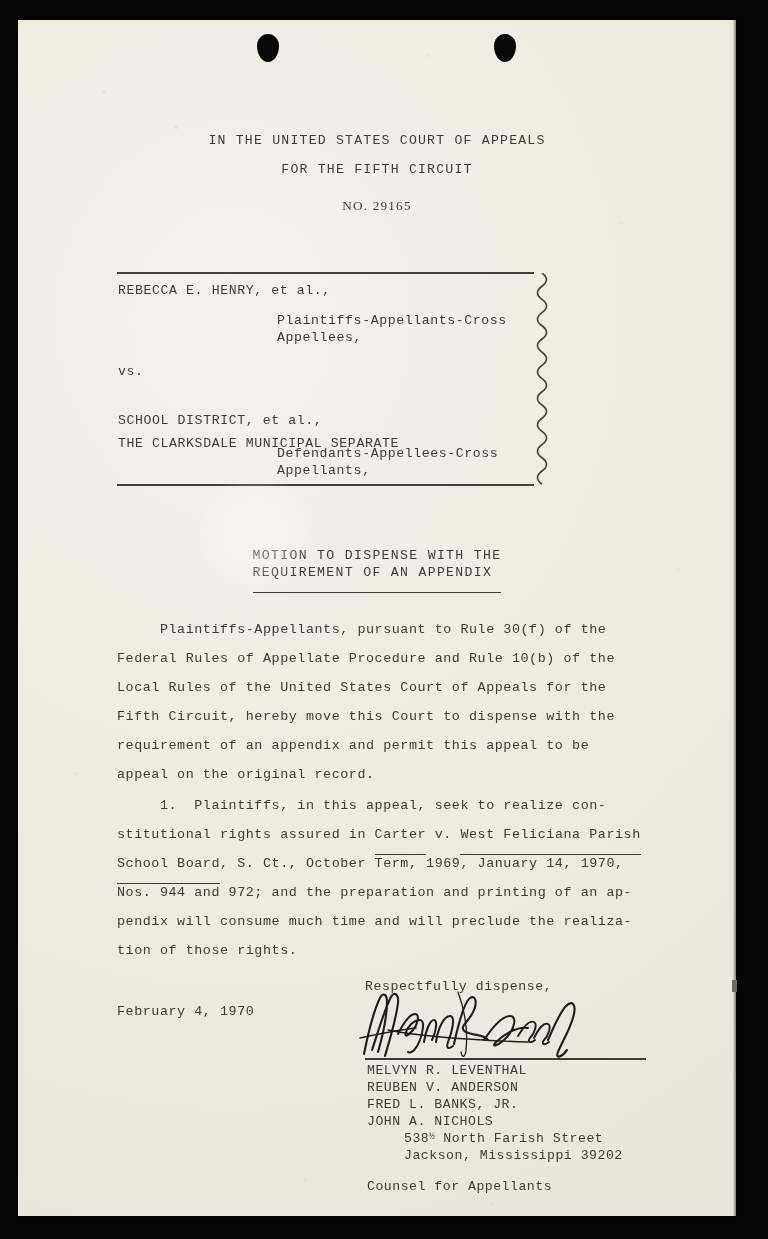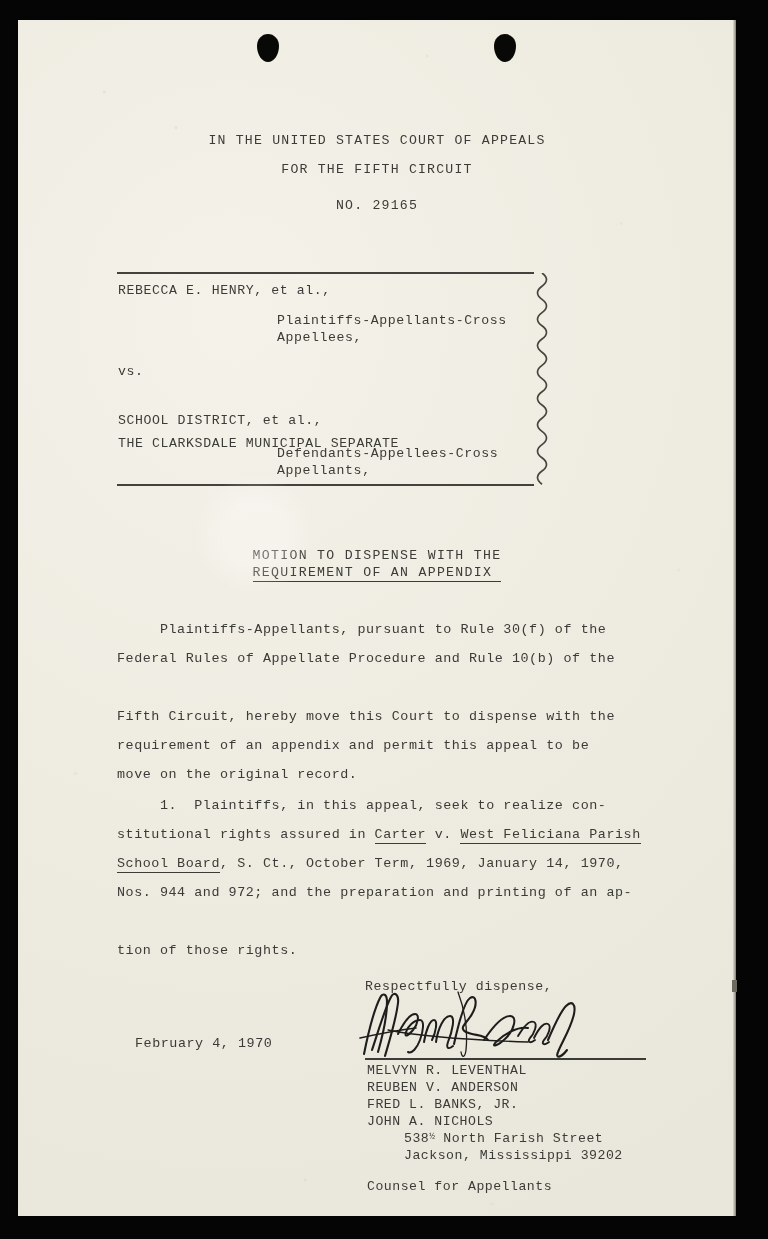--- a/index.html
+++ b/index.html
@@ -111,21 +111,21 @@
     position: absolute;
     left: 513px;
     top: 253px;
     width: 22px;
     height: 212px;
   }
 
   
   .u {
     border-bottom: 1.5px solid #3b3b37;
-    padding-bottom: 1px;
+    padding-bottom: 12px;
   }
 
   
   .body-line {
     position: absolute;
     left: 99px;
     color: #3b3b37;
     font-size: 13.4px;
     letter-spacing: 0.55px;
     white-space: pre;
@@ -175,21 +175,21 @@
 <div id="paper">
 
   <div id="paper-right-edge"></div>
   <div id="paper-edge-nick"></div>
 
   <div class="punch-hole" style="left:239px; top:14px;"></div>
   <div class="punch-hole" style="left:476px; top:14px;"></div>
 
   <div class="center-line" style="top:113px;">IN THE UNITED STATES COURT OF APPEALS</div>
   <div class="center-line" style="top:142px;">FOR THE FIFTH CIRCUIT</div>
-  <div class="center-line" style="top:178px;">NO. 29165</div>
+  <div class="center-line" style="top:178px;font-family:Liberation Serif, serif;">NO. 29165</div>
 
   <div id="caption-block">
 
     <div class="caption-rule" style="left:99px; top:252px; width:417px;"></div>
     <div class="caption-rule" style="left:99px; top:464px; width:417px;"></div>
 
     <svg id="caption-wave" viewBox="0 0 22 212" preserveAspectRatio="none">
       <path d="M 11 0
                q 9 6.6 0 13.2 q -9 6.6 0 13.2
                q 9 6.6 0 13.2 q -9 6.6 0 13.2
@@ -213,34 +213,36 @@
 
     <div class="doc-text" style="left:259px; top:427px;">Defendants-Appellees-Cross</div>
     <div class="doc-text" style="left:259px; top:444px;">Appellants,</div>
   </div>
 
   <div class="center-line" style="top:528px; letter-spacing:1.3px;">MOTION TO DISPENSE WITH THE</div>
   <div class="center-line" style="top:545px; letter-spacing:1.3px;"><span class="u">REQUIREMENT OF AN APPENDIX </span></div>
 
   <div class="body-line" style="top:602px;">     Plaintiffs-Appellants, pursuant to Rule 30(f) of the</div>
   <div class="body-line" style="top:631px;">Federal Rules of Appellate Procedure and Rule 10(b) of the</div>
+  <div class="body-line" style="top:660px;">Local Rules of the United States Court of Appeals for the</div>
   <div class="body-line" style="top:718px;">requirement of an appendix and permit this appeal to be</div>
   <div class="body-line" style="top:689px;">Fifth Circuit, hereby move this Court to dispense with the</div>
-  <div class="body-line" style="top:747px;">move on the original record.</div>
+  <div class="body-line" style="top:747px;">appeal on the original record.</div>
 
   <div class="body-line" style="top:778px;">     1.  Plaintiffs, in this appeal, seek to realize con-</div>
 
   <div class="body-line" style="top:807px;"><span>stitutional rights assured in </span><span class="u">Carter</span><span> v. </span><span class="u">West Feliciana Parish</span></div>
 
   <div class="body-line" style="top:836px;"><span class="u">School Board</span><span>, S. Ct., October Term, 1969, January 14, 1970,</span></div>
 
   <div class="body-line" style="top:865px;">Nos. 944 and 972; and the preparation and printing of an ap-</div>
+  <div class="body-line" style="top:894px;">pendix will consume much time and will preclude the realiza-</div>
   <div class="body-line" style="top:923px;">tion of those rights.</div>
 
-  <div class="body-line" style="top:1016px;margin-left:18px;">February 4, 1970</div>
+  <div class="body-line" style="top:984px;">February 4, 1970</div>
   <div class="doc-text" style="left:347px; top:960px;">Respectfully dispense,</div>
 
   <svg id="signature-ink" viewBox="0 0 240 70">
     <g fill="none" stroke="#1d1d1b" stroke-linecap="round" stroke-linejoin="round">
       <path d="M6 64 C 10 44, 16 20, 22 8 C 25 2, 29 4, 29 12 C 29 26, 24 48, 20 62" stroke-width="2.1"></path>
       <path d="M14 60 C 20 42, 27 18, 33 7 C 36 1, 41 4, 40 13 C 38 30, 31 52, 27 66" stroke-width="2.1"></path>
       <path d="M2 48 C 20 44, 42 40, 58 38" stroke-width="1.6"></path>
       <path d="M40 44 C 46 32, 52 24, 57 24 C 62 24, 60 34, 55 40 C 50 46, 46 48, 48 42
                C 50 36, 56 30, 62 30 C 67 30, 65 42, 62 50 C 59 58, 54 64, 50 62" stroke-width="2.0"></path>
       <path d="M66 52 C 68 40, 72 30, 76 30 C 80 30, 78 42, 74 50" stroke-width="2.0"></path>

